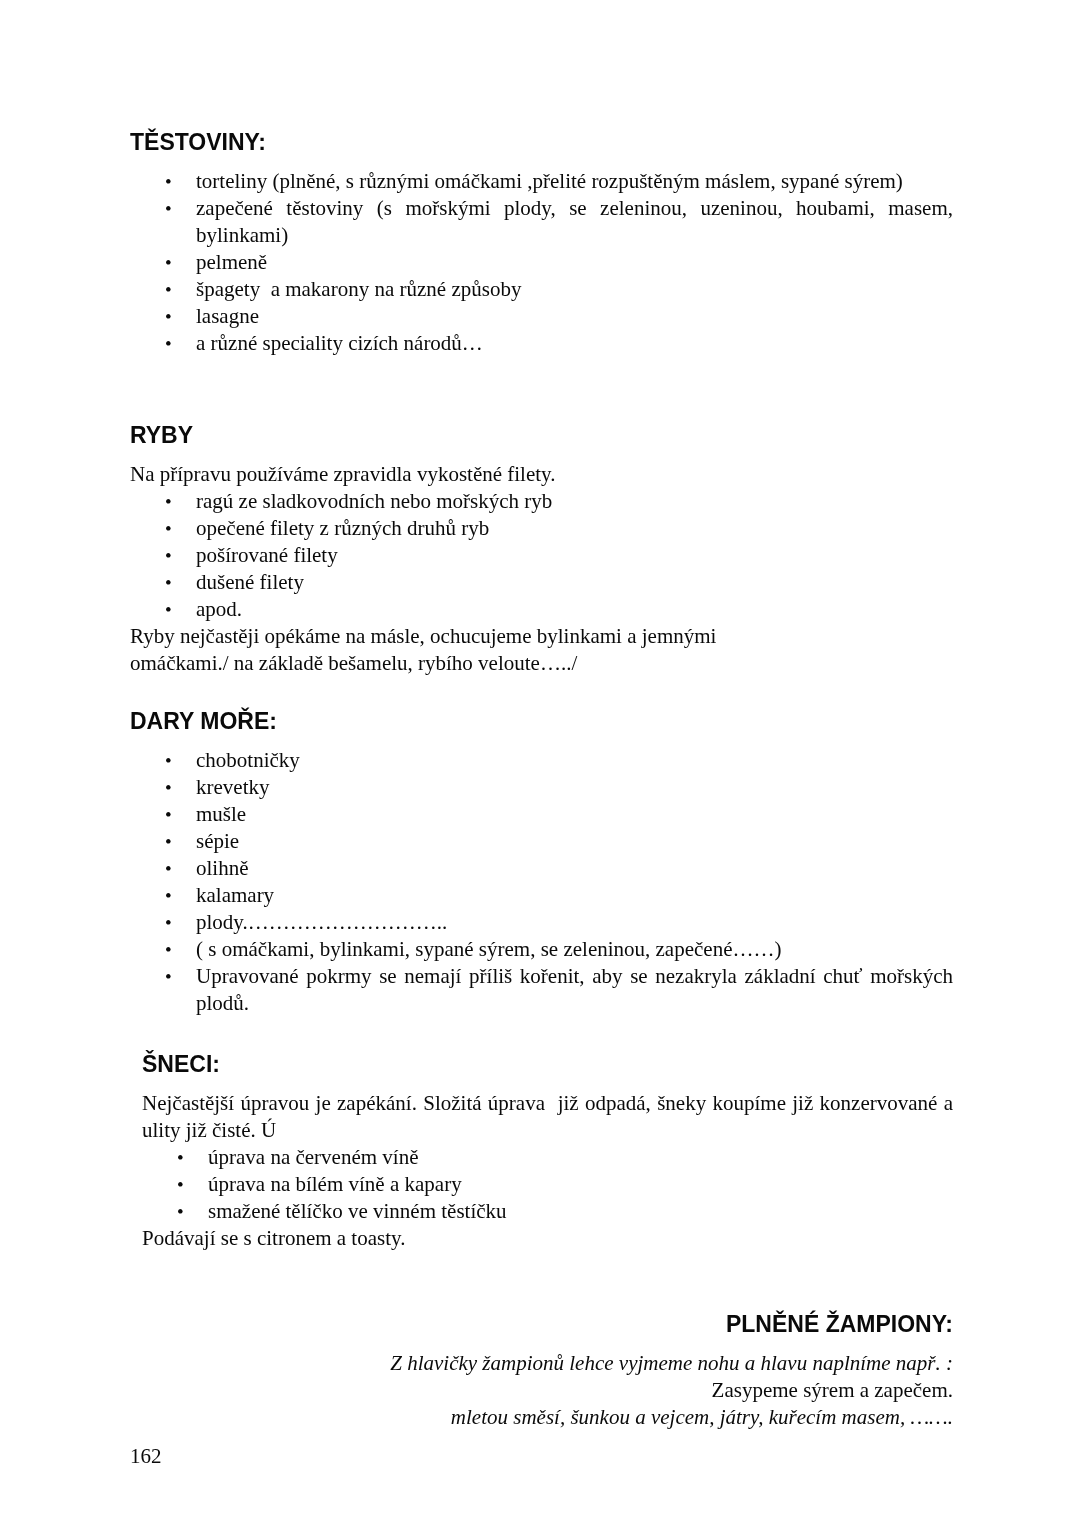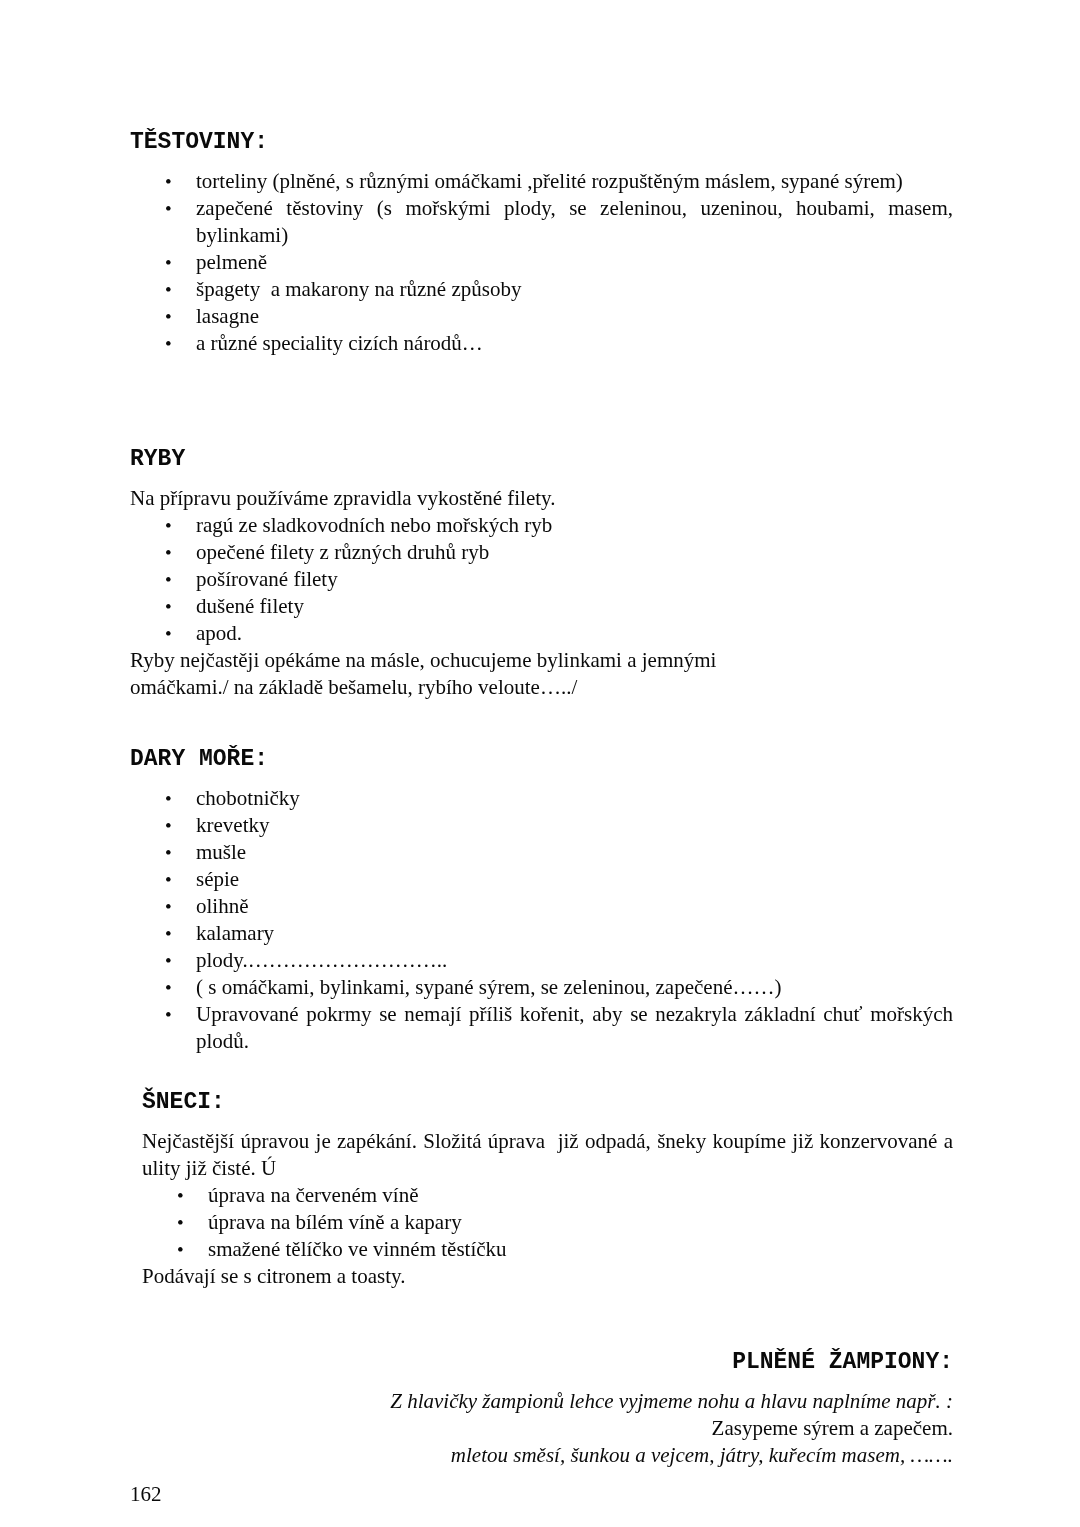--- a/index.html
+++ b/index.html
@@ -6,43 +6,43 @@
   html, body { width: 1080px; height: 1527px; overflow: hidden; }
   body {
     background: #ffffff;
     color: #0a0a0a;
     font-family: "Liberation Serif", "DejaVu Serif", serif;
     font-size: 21px;
     line-height: 27px;
     padding: 128px 127px 0 130px;
   }
   h2 {
-    font-family: Liberation Mono, monospace;
+    font-family: Liberation Sans, sans-serif;
     font-weight: bold;
     font-size: 23px;
     line-height: 28px;
     margin: 0 0 12px 0;
     color: #0a0a0a;
   }
   ul { list-style: none; }
   li {
     position: relative;
     padding-left: 66px;
   }
   li .bullet {
     position: absolute;
     left: 35px;
     top: 0;
     font-size: 19px;
   }
   .li-text, .para { white-space: pre-wrap; }
   .justify { text-align: justify; }
   .indent-sm { padding-left: 5px; font-style: italic; }
-  .sec-ryby { margin-top: 88px; }
-  .sec-dary { margin-top: 44px; }
+  .sec-ryby { margin-top: 64px; }
+  .sec-dary { margin-top: 30px; }
   .sec-sneci { margin-top: 33px; margin-left: 12px; }
   .sec-zampiony { margin-top: 58px; text-align: right; }
   .page-number {
     margin-top: 12px;
     text-align: left;
   }
 </style>
 </head>
 <body>
 

